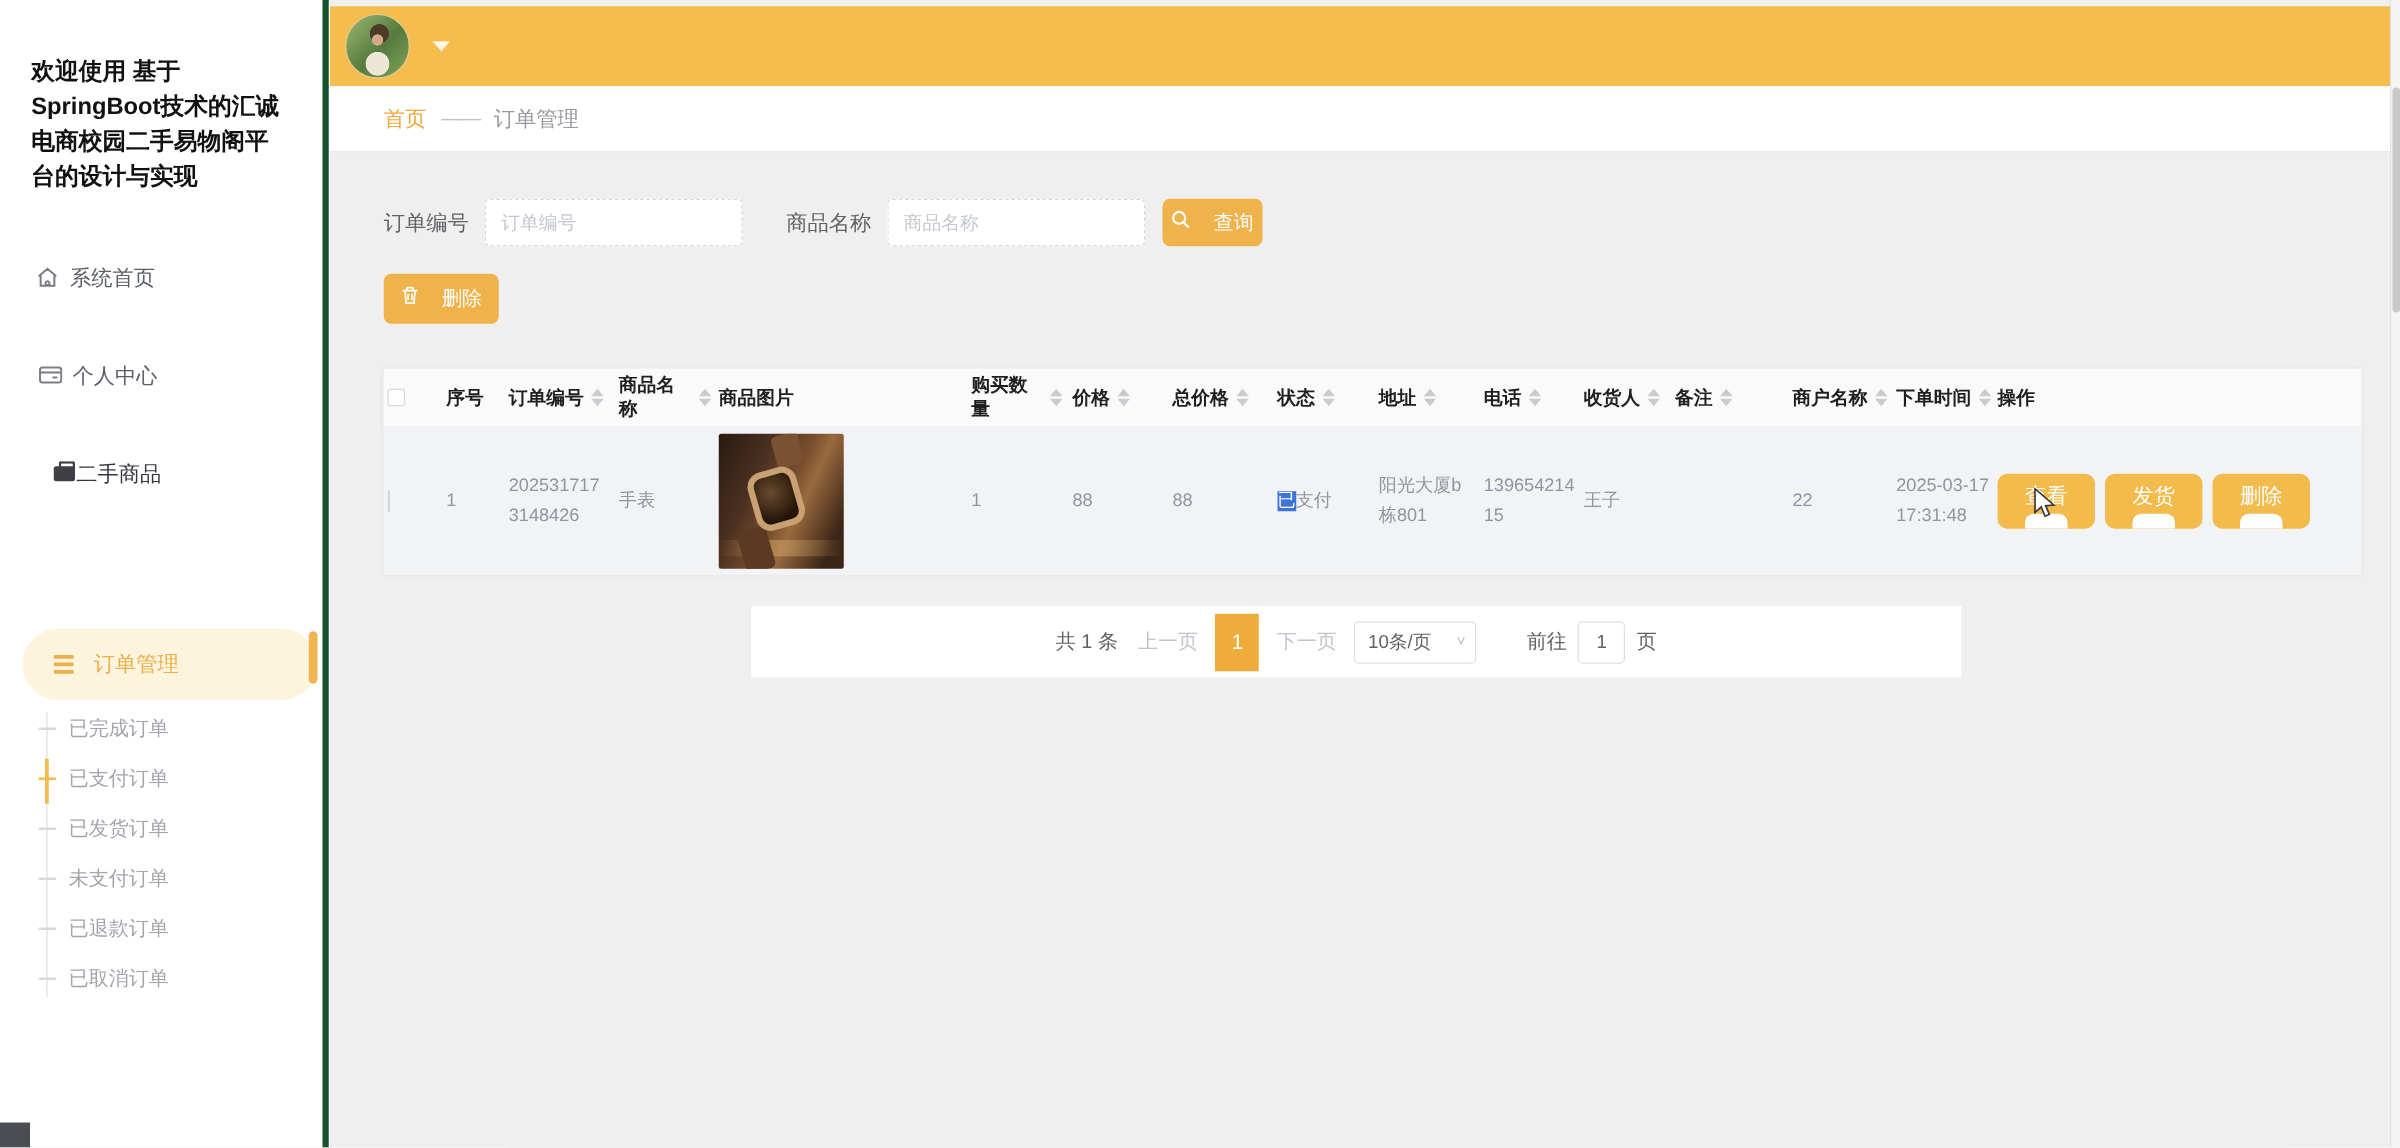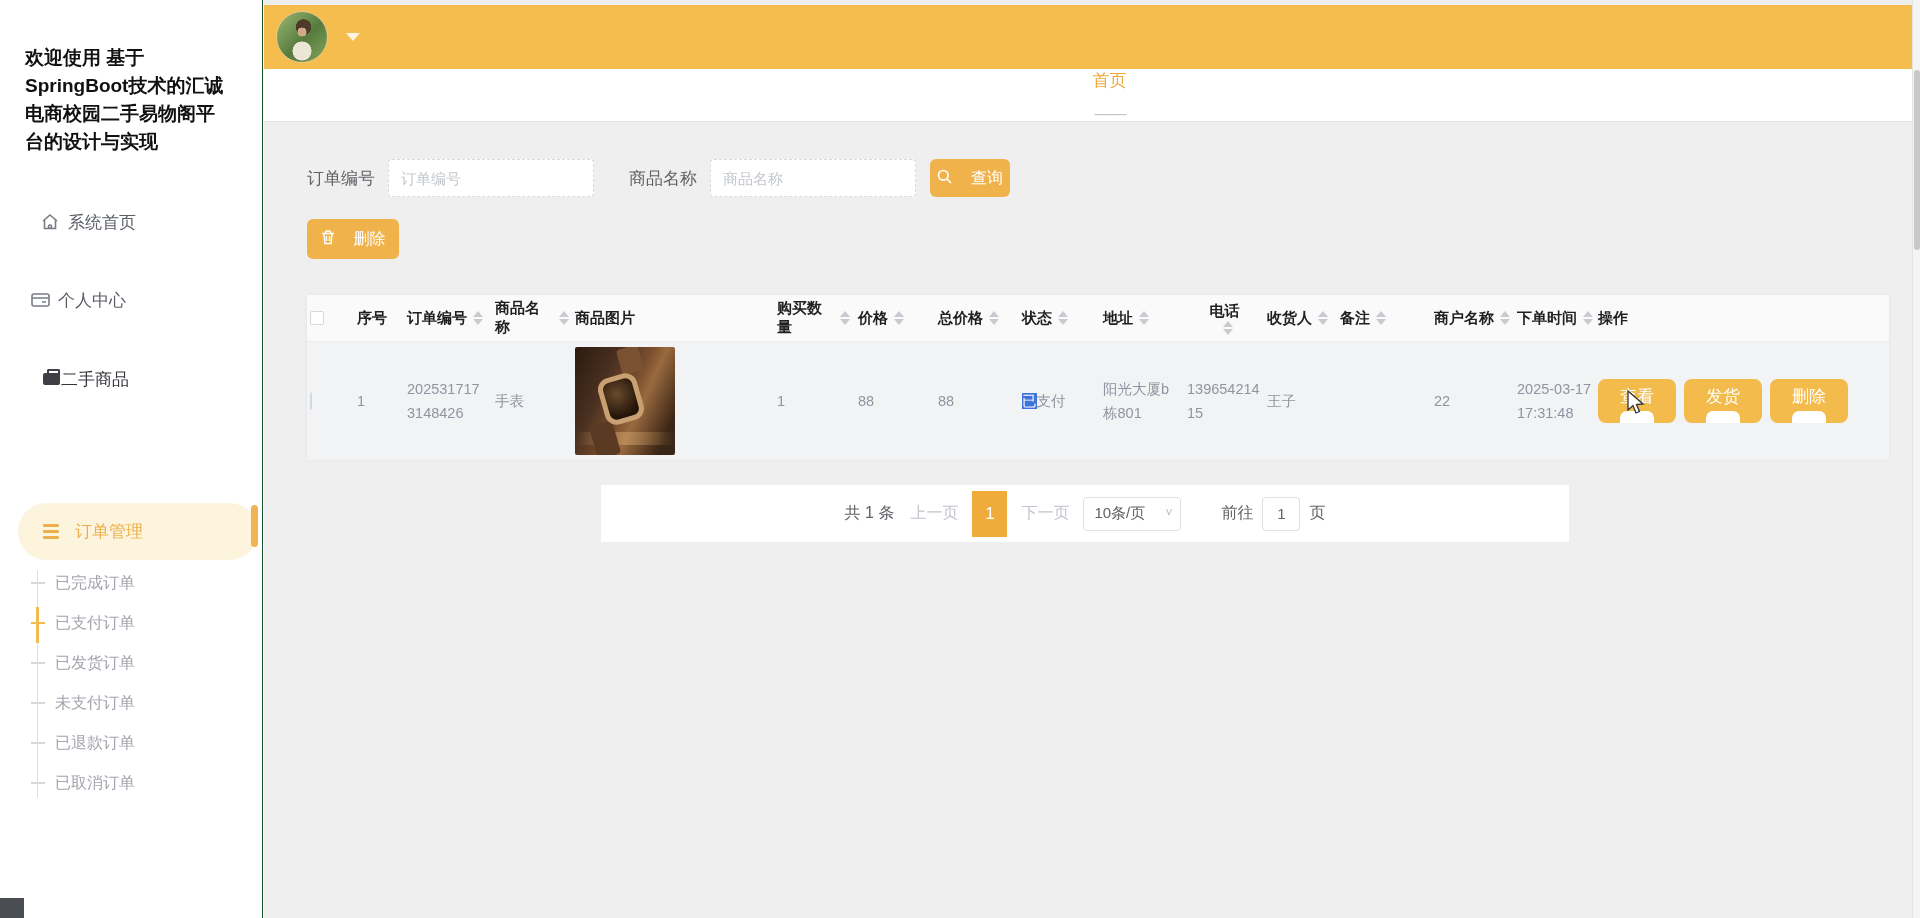--- a/index.html
+++ b/index.html
@@ -2,27 +2,27 @@
 <html><head>
 <meta charset="utf-8">
 <style>
   * { margin:0; padding:0; box-sizing:border-box; }
   html,body { width:1920px; height:918px; overflow:hidden; }
   body { font-family:"Liberation Sans","DejaVu Sans",sans-serif; background:#fff; }
   .screen { position:relative; width:1920px; height:918px; background:#fff; }
 
   
   .sidebar { position:absolute; left:0; top:0; bottom:0; width:263px; background:#fff;
-             border-right:1px solid #14532d; z-index:5; }
+             border-right:5px solid #14532d; z-index:5; }
   .welcome { position:absolute; left:25px; top:44px; width:200px; font-size:19px; line-height:28px;
              font-weight:bold; color:#111; }
   .menu-item { position:absolute; left:0; right:0; height:36px; display:flex; align-items:center;
                color:#5A5E66; font-size:17px; cursor:pointer; }
   .menu-item .mi-ic { display:inline-flex; width:20px; justify-content:center; }
-  .mi-home   { top:204px; padding-left:40px; gap:8px; }
+  .mi-home   { top:204px; padding-left:28px; gap:8px; }
   .mi-person { top:282px; padding-left:30px; gap:8px; }
   .mi-goods  { top:361px; padding-left:41px; color:#35373C; }
   .mi-want   { top:438px; padding-left:41px; gap:14px; color:#35373C; }
   .mi-order  { top:503px; height:57px; padding-left:41px; gap:14px; color:#EDAF4C; z-index:2; }
   .active-pill { position:absolute; left:18px; right:4px; top:503px; height:57px;
                  background:#FDF4DE; border-radius:29px; z-index:1; }
   .active-edge { position:absolute; right:4px; top:505px; width:7px; height:42px;
                  background:#F0B552; border-radius:4px; z-index:3; }
   .submenu-line { position:absolute; left:37px; top:570px; width:1px; height:228px; background:#DFDFDF; }
   .submenu-line-active { position:absolute; left:36px; top:607px; width:3px; height:36px; background:#F3BB4F; }
@@ -48,21 +48,21 @@
             border:1px solid #e8c98a; cursor:pointer;
             background:
               radial-gradient(circle at 50% 78%, #ece6d6 0 20%, rgba(0,0,0,0) 21%),
               radial-gradient(circle at 50% 40%, #d3a988 0 11%, rgba(0,0,0,0) 12%),
               radial-gradient(circle at 53% 30%, #4e3a28 0 17%, rgba(0,0,0,0) 18%),
               linear-gradient(135deg,#9cb873,#567b3e 55%,#84a65c); }
   .topbar-caret { position:absolute; left:82px; top:28px; width:0; height:0;
                   border-left:7px solid transparent; border-right:7px solid transparent;
                   border-top:8px solid rgba(255,255,255,.85); cursor:pointer; }
   .breadcrumb-bar { position:absolute; left:0; top:69px; right:8px; height:53px; background:#fff;
-                    border-bottom:1px solid #E4E4E4; display:flex; align-items:center; padding-left:43px; gap:12px;flex-direction:column; }
+                    border-bottom:1px solid #E4E4E4; display:flex; align-items:center; padding-left:43px; gap:12px; }
   .bc-home { color:#F0A73C; font-size:17px; cursor:pointer; }
   .bc-sep  { color:#C4C4C4; font-size:17px; letter-spacing:-2px; }
   .bc-cur  { color:#98999E; font-size:17px; }
 
   .content { position:absolute; left:0; top:122px; right:8px; bottom:0; background:#EFEFEF; padding-left:43px; }
 
   
   .search-row { display:flex; align-items:center; margin-top:37px; height:38px; }
   .form-label { color:#606266; font-size:17px; margin-right:13px; }
   .dash-input { width:206px; height:38px; border:1px dashed #D6DAE0; border-radius:4px; background:#fff;
@@ -82,21 +82,21 @@
   .thead { display:flex; height:47px; align-items:center; background:#FAFAFA;
            border-bottom:1px solid #EBEEF5; }
   .trow  { display:flex; height:118px; align-items:center; background:#F2F3F5; }
   .th { display:flex; align-items:center; font-size:15px; font-weight:bold; color:#1F1F1F; }
   .td { font-size:14.5px; color:#8F95A0; line-height:24px; word-break:break-all; }
   .c0{width:40px; padding-left:3px;}  .c1{width:50px; padding-left:10px;}
   .c2{width:90px; padding-left:10px; padding-right:2px;} .c3{width:82px; padding-left:8px;}
   .c4{width:193px; padding-left:6px;} .c5{width:88px; padding-left:15px;}
   .c6{width:77px; padding-left:8px;}  .c7{width:85px; padding-left:11px;}
   .c8{width:85px; padding-left:10px;} .c9{width:85px; padding-left:6px;}
-  .c10{width:80px; padding-left:5px;flex-direction:column;} .c11{width:72px; padding-left:5px;}
+  .c10{width:80px; padding-left:5px;} .c11{width:72px; padding-left:5px;}
   .c12{width:93px; padding-left:6px;} .c13{width:85px; padding-left:7px;}
   .c14{width:82px; padding-left:5px;} .c15{width:295px; padding-left:4px;}
   .checkbox { width:14px; height:14px; background:#fff; border:1px solid #D5D9DF; border-radius:2px; cursor:pointer; }
   .sort { display:inline-flex; flex-direction:column; gap:2px; margin-left:6px; cursor:pointer; }
   .sort i { width:0; height:0; border-left:5px solid transparent; border-right:5px solid transparent; }
   .sort .up { border-bottom:6px solid #C8CBD0; }
   .sort .dn { border-top:6px solid #C8CBD0; }
   .sel-char { background:#3E74D9; color:#fff; }
 
   

